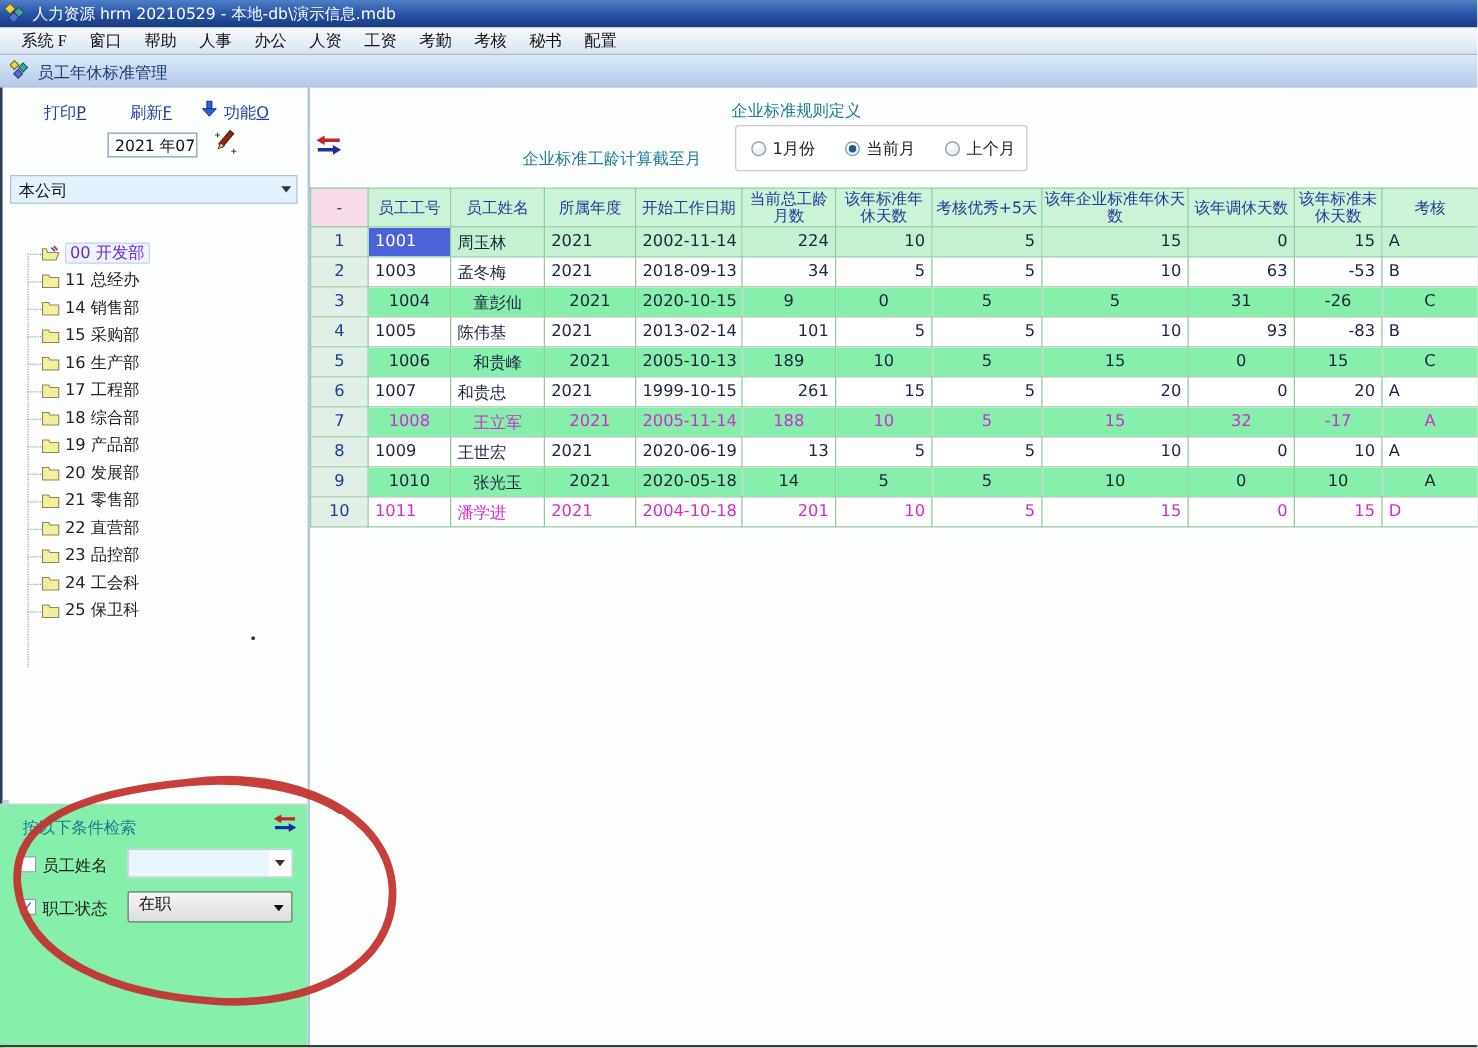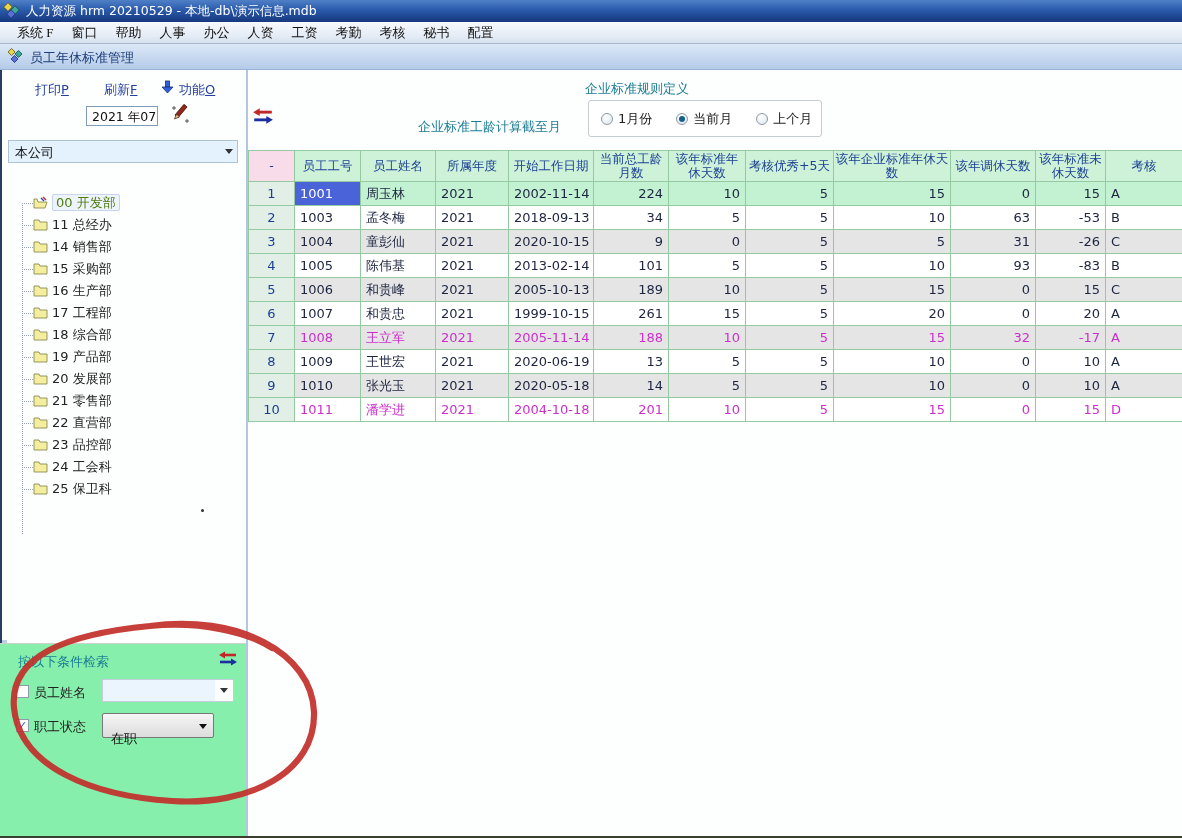--- a/index.html
+++ b/index.html
@@ -38,57 +38,57 @@
   .combo .arrow { position:absolute; right:4px; top:50%; margin-top:-3px; width:0; height:0;
     border-left:4px solid transparent; border-right:4px solid transparent; border-top:5px solid #333; }
   .company { position:absolute; left:8px; top:140px; width:230px; height:23px; padding:3px 0 0 6px; font-size:13px; }
 
   
   .tree-vline { position:absolute; left:22px; top:203px; width:1px; height:331px; border-left:1px dotted #9aa4ae; }
   .tree { position:absolute; left:0; top:192px; width:240px; }
   .tree-item { position:relative; height:22px; padding-left:52px; line-height:22px; color:#222; cursor:pointer; white-space:nowrap; }
   .tree-item::before { content:''; position:absolute; left:22px; top:11px; width:11px; border-top:1px dotted #9aa4ae; }
   .tree-item .ficon { position:absolute; left:33px; top:4px; width:15px; height:13px; }
-  .tree-item.sel .tlabel { color:#4d7c0f; background:#eef3fc; border:1px solid #c6d4ee; border-radius:2px; padding:0 3px; }
+  .tree-item.sel .tlabel { color:#6d28d9; background:#eef3fc; border:1px solid #c6d4ee; border-radius:2px; padding:0 3px; }
   .stray-dot { position:absolute; left:201px; top:509px; width:3px; height:3px; background:#333; border-radius:50%; }
 
   
   .search-panel { position:absolute; left:0; top:643px; width:246px; height:193px; background:#86efac; border-top:1px solid #cfcfcf; }
   .search-title { position:absolute; left:18px; top:9px; color:#1b7c93; font-size:13px; }
   .swap2 { position:absolute; left:218px; top:7px; width:20px; height:15px; }
   .cb { position:absolute; width:13px; height:13px; background:#fff; border:1px solid #8c9cab; font-size:11px;
     line-height:11px; text-align:center; color:#2255cc; cursor:pointer; }
   .srow1 { top:41px; } .srow2 { top:75px; }
   .slabel { position:absolute; left:34px; font-size:13px; color:#222; }
   .namecombo { position:absolute; left:102px; top:35px; width:132px; height:23px; background:#eaf5fd; border:1px solid #c2cfdb; }
   .namecombo .btn { position:absolute; right:0; top:0; width:18px; height:21px; background:#fdfdfd; }
-  .statuscombo { position:absolute; left:102px; top:69px; width:112px; height:25px;
+  .statuscombo { position:absolute; left:102px; top:69px; width:132px; height:25px;
     background:linear-gradient(180deg,#f6f6f6,#dcdcdc); border:1px solid #787878; border-radius:2px;
-    padding:16px 0 0 8px; font-size:13px; color:#111; cursor:pointer; }
+    padding:0 0 0 8px; font-size:13px; color:#111; cursor:pointer; }
 
   
   .rules-title { position:absolute; left:585px; top:80px; color:#1b7c93; font-size:13px; }
   .calc-label { position:absolute; left:418px; top:118px; color:#1b7c93; font-size:13px; }
   .swap1 { position:absolute; left:252px; top:108px; width:22px; height:16px; }
   .radio-box { position:absolute; left:588px; top:100px; width:234px; height:37px; background:#fff;
     border:1px solid #c5ccd4; border-radius:3px; display:flex; align-items:center; padding-left:12px; gap:24px; }
   .radio { display:flex; align-items:center; gap:5px; cursor:pointer; color:#222; font-size:13px; }
   .rb { width:12px; height:12px; border-radius:50%; border:1px solid #8a9aa8;
     background:radial-gradient(circle at 35% 30%,#ffffff,#dfe5ea); position:relative; }
   .rb.checked::after { content:''; position:absolute; left:2px; top:2px; width:6px; height:6px; border-radius:50%; background:#17608e; }
 
   
   .grid { position:absolute; left:248px; top:150px; }
   table { border-collapse:collapse; table-layout:fixed; width:934px; }
   th { background:#cdf2d8; color:#1c3f94; border:1px solid #94c9a2; height:31px;
     font-weight:normal; font-size:12.5px; line-height:1.15; padding:0 1px; text-align:center; }
   th.corner { background:#f8dcea; }
   td { border:1px solid #94c9a2; height:24px; padding:1px 5px; font-size:13px; color:#1d2440; background:#fff; white-space:nowrap; overflow:hidden; }
   td.rownum { background:#e2efe6; color:#1c3f94; text-align:center; }
-  tr.stripe td:not(.rownum) { background:#e5e5e5; }
+  tr.stripe td:not(.rownum) { background:#86efac;text-align:center; }
   tr.sel td:not(.rownum) { background:#c2f2d1; }
   tr.sel td.selcell { background:#4a63d8; color:#fff; }
   tr.mag td:not(.rownum) { color:#cc2fcc; }
   .a-r { text-align:right; } .a-l { text-align:left; } .a-c { text-align:center; }
 
   .annotation { position:absolute; left:0; top:600px; width:360px; height:230px; pointer-events:none; z-index:40; }
 </style>
 </head>
 <body>
 

